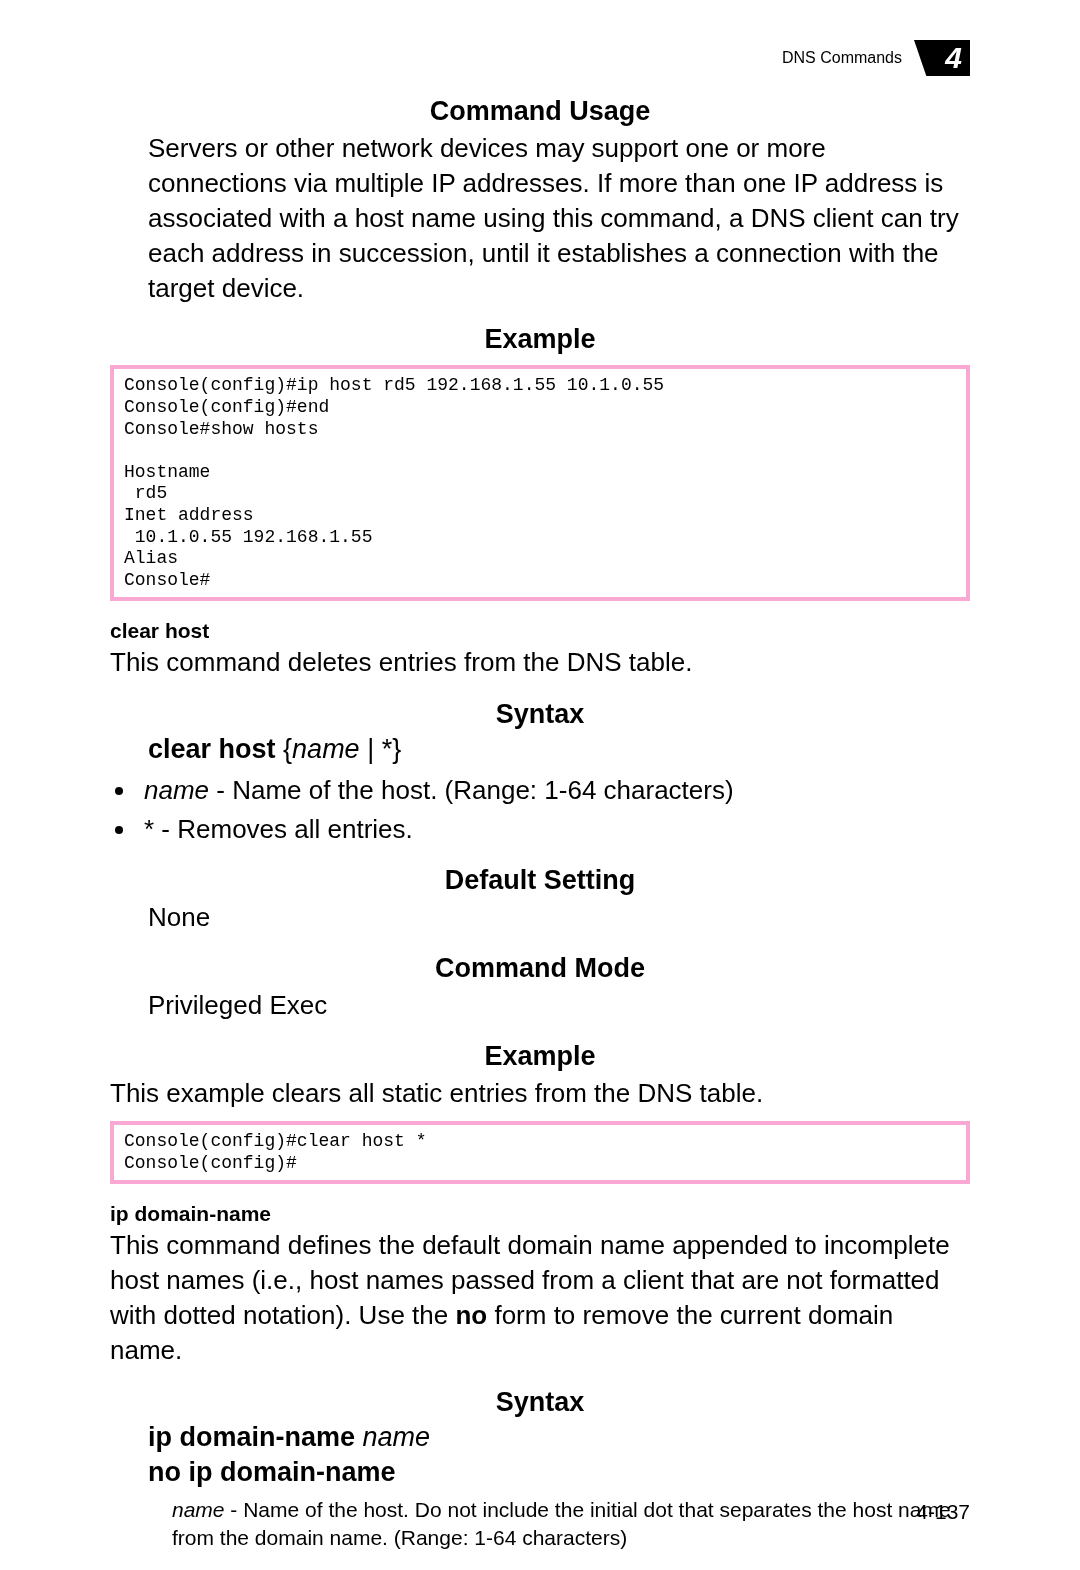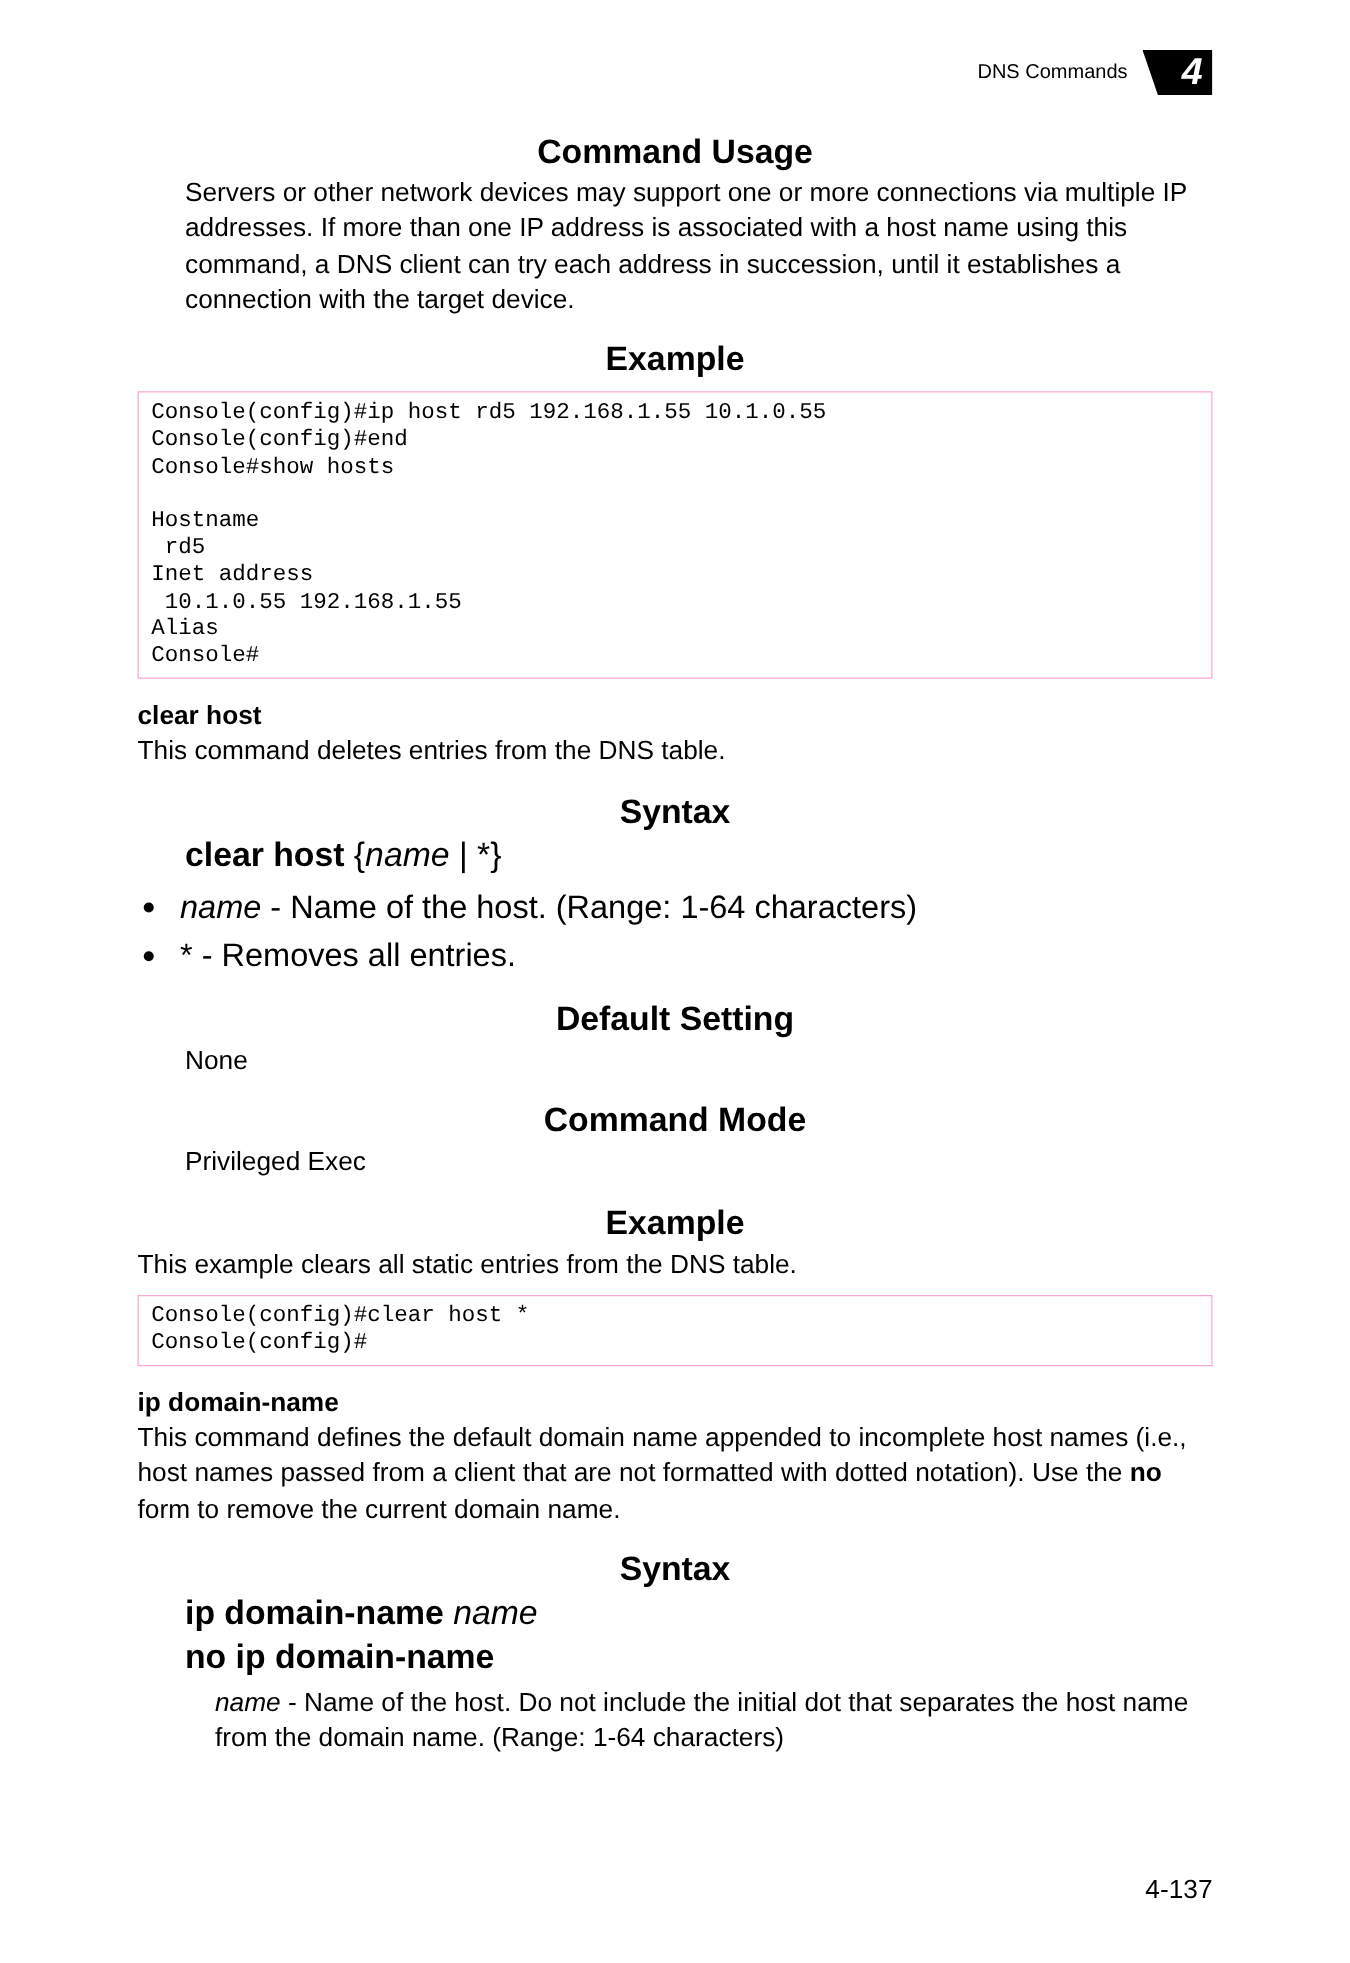--- a/index.html
+++ b/index.html
@@ -14,21 +14,21 @@
     position: relative;
   }
   .page {
     padding: 40px 110px 0 110px;
   }
   .header-row {
     display: flex;
     justify-content: flex-end;
     align-items: center;
     gap: 12px;
-    margin-bottom: 30px;
+    margin-bottom: 20px;
   }
   .chapter-badge {
     width: 56px;
     height: 36px;
     background: #000;
     position: relative;
     clip-path: polygon(0 0, 100% 0, 100% 100%, 22% 100%);
     display: flex;
     align-items: center;
     justify-content: flex-end;
@@ -44,31 +44,31 @@
     line-height: 1;
   }
   .section-heading {
     font-weight: bold;
     font-size: 27px;
     margin-top: 18px;
     margin-bottom: 4px;
     text-align: center;
   }
   .body-text {
-    font-size: 21px;
+    font-size: 26px;
     line-height: 1.35;
   }
   .indent-1 {
     margin-left: 38px;
   }
   .indent-2 {
     margin-left: 62px;
   }
   pre.codebox {
-    border: 1px solid #f9a8d4;
+    border: 4px solid #f9a8d4;
     font-family: "Courier New", Courier, monospace;
     font-size: 18px;
     padding: 6px 10px;
     margin: 10px 0 14px 0;
     white-space: pre;
     line-height: 1.2;
     overflow: hidden;
   }
   .cmd-title {
     font-weight: bold;

